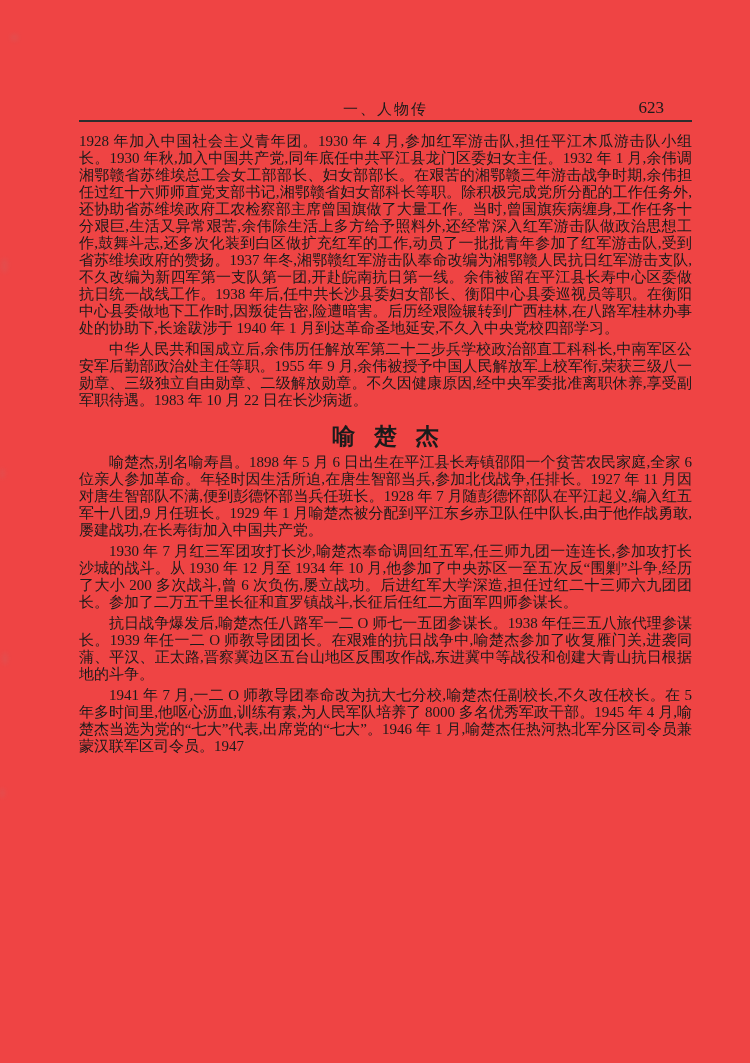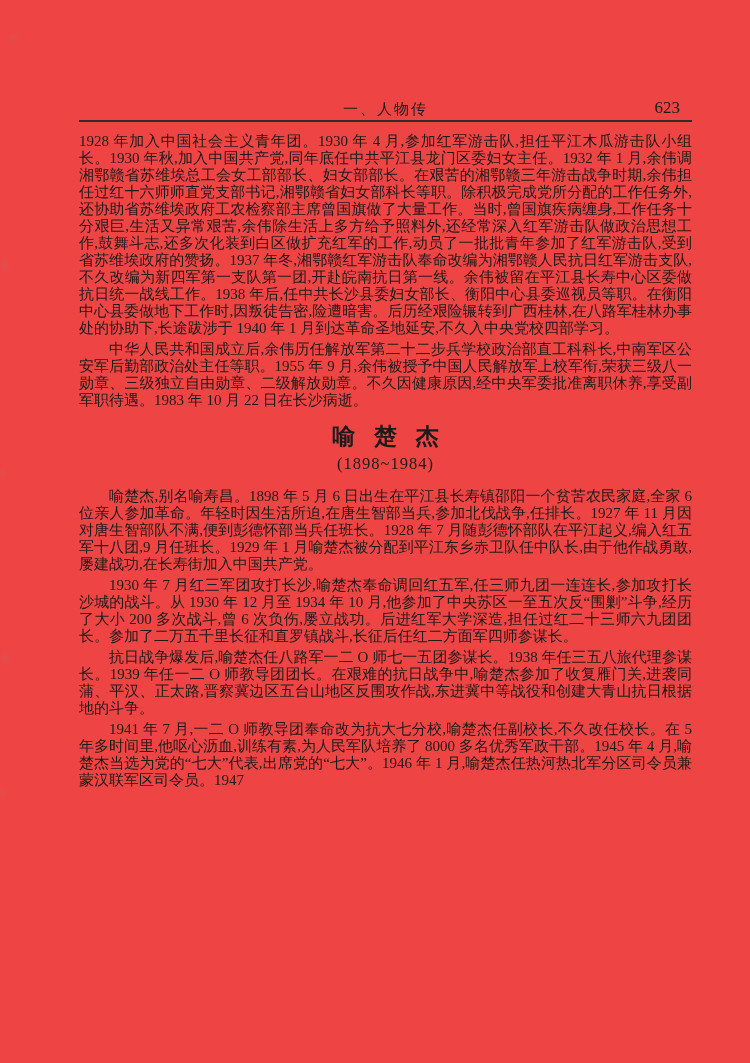--- a/index.html
+++ b/index.html
@@ -30,21 +30,21 @@
     position: absolute;
     left: 0;
     right: 0;
     text-align: center;
     font-size: 15px;
     letter-spacing: 2px;
     top: 4px;
   }
   .page-number {
     position: absolute;
-    right: 12px;
+    right: 28px;
     top: 2px;
     font-size: 17px;
   }
   .header-rule {
     height: 0;
     border-bottom: 2px solid #2d2d2d;
   }
   .body-text {
     margin-top: 11px;
     text-align: justify;
@@ -113,21 +113,20 @@
 
       <p class="para no-indent">1928 年加入中国社会主义青年团。1930 年 4 月,参加红军游击队,担任平江木瓜游击队小组长。1930 年秋,加入中国共产党,同年底任中共平江县龙门区委妇女主任。1932 年 1 月,余伟调湘鄂赣省苏维埃总工会女工部部长、妇女部部长。在艰苦的湘鄂赣三年游击战争时期,余伟担任过红十六师师直党支部书记,湘鄂赣省妇女部科长等职。除积极完成党所分配的工作任务外,还协助省苏维埃政府工农检察部主席曾国旗做了大量工作。当时,曾国旗疾病缠身,工作任务十分艰巨,生活又异常艰苦,余伟除生活上多方给予照料外,还经常深入红军游击队做政治思想工作,鼓舞斗志,还多次化装到白区做扩充红军的工作,动员了一批批青年参加了红军游击队,受到省苏维埃政府的赞扬。1937 年冬,湘鄂赣红军游击队奉命改编为湘鄂赣人民抗日红军游击支队,不久改编为新四军第一支队第一团,开赴皖南抗日第一线。余伟被留在平江县长寿中心区委做抗日统一战线工作。1938 年后,任中共长沙县委妇女部长、衡阳中心县委巡视员等职。在衡阳中心县委做地下工作时,因叛徒告密,险遭暗害。后历经艰险辗转到广西桂林,在八路军桂林办事处的协助下,长途跋涉于 1940 年 1 月到达革命圣地延安,不久入中央党校四部学习。</p>
 
 
       <p class="para">中华人民共和国成立后,余伟历任解放军第二十二步兵学校政治部直工科科长,中南军区公安军后勤部政治处主任等职。1955 年 9 月,余伟被授予中国人民解放军上校军衔,荣获三级八一勋章、三级独立自由勋章、二级解放勋章。不久因健康原因,经中央军委批准离职休养,享受副军职待遇。1983 年 10 月 22 日在长沙病逝。</p>
 
       <h2 class="bio-heading">
         <span class="spaced">喻楚杰</span>
       </h2>
 
-      <div class="bio-years">(1898~1984)</div>
 
       <p class="para">喻楚杰,别名喻寿昌。1898 年 5 月 6 日出生在平江县长寿镇邵阳一个贫苦农民家庭,全家 6 位亲人参加革命。年轻时因生活所迫,在唐生智部当兵,参加北伐战争,任排长。1927 年 11 月因对唐生智部队不满,便到彭德怀部当兵任班长。1928 年 7 月随彭德怀部队在平江起义,编入红五军十八团,9 月任班长。1929 年 1 月喻楚杰被分配到平江东乡赤卫队任中队长,由于他作战勇敢,屡建战功,在长寿街加入中国共产党。</p>
 
       <p class="para">1930 年 7 月红三军团攻打长沙,喻楚杰奉命调回红五军,任三师九团一连连长,参加攻打长沙城的战斗。从 1930 年 12 月至 1934 年 10 月,他参加了中央苏区一至五次反“围剿”斗争,经历了大小 200 多次战斗,曾 6 次负伤,屡立战功。后进红军大学深造,担任过红二十三师六九团团长。参加了二万五千里长征和直罗镇战斗,长征后任红二方面军四师参谋长。</p>
 
       <p class="para">抗日战争爆发后,喻楚杰任八路军一二 O 师七一五团参谋长。1938 年任三五八旅代理参谋长。1939 年任一二 O 师教导团团长。在艰难的抗日战争中,喻楚杰参加了收复雁门关,进袭同蒲、平汉、正太路,晋察冀边区五台山地区反围攻作战,东进冀中等战役和创建大青山抗日根据地的斗争。</p>
 
       <p class="para">1941 年 7 月,一二 O 师教导团奉命改为抗大七分校,喻楚杰任副校长,不久改任校长。在 5 年多时间里,他呕心沥血,训练有素,为人民军队培养了 8000 多名优秀军政干部。1945 年 4 月,喻楚杰当选为党的“七大”代表,出席党的“七大”。1946 年 1 月,喻楚杰任热河热北军分区司令员兼蒙汉联军区司令员。1947</p>
 
     </div>

